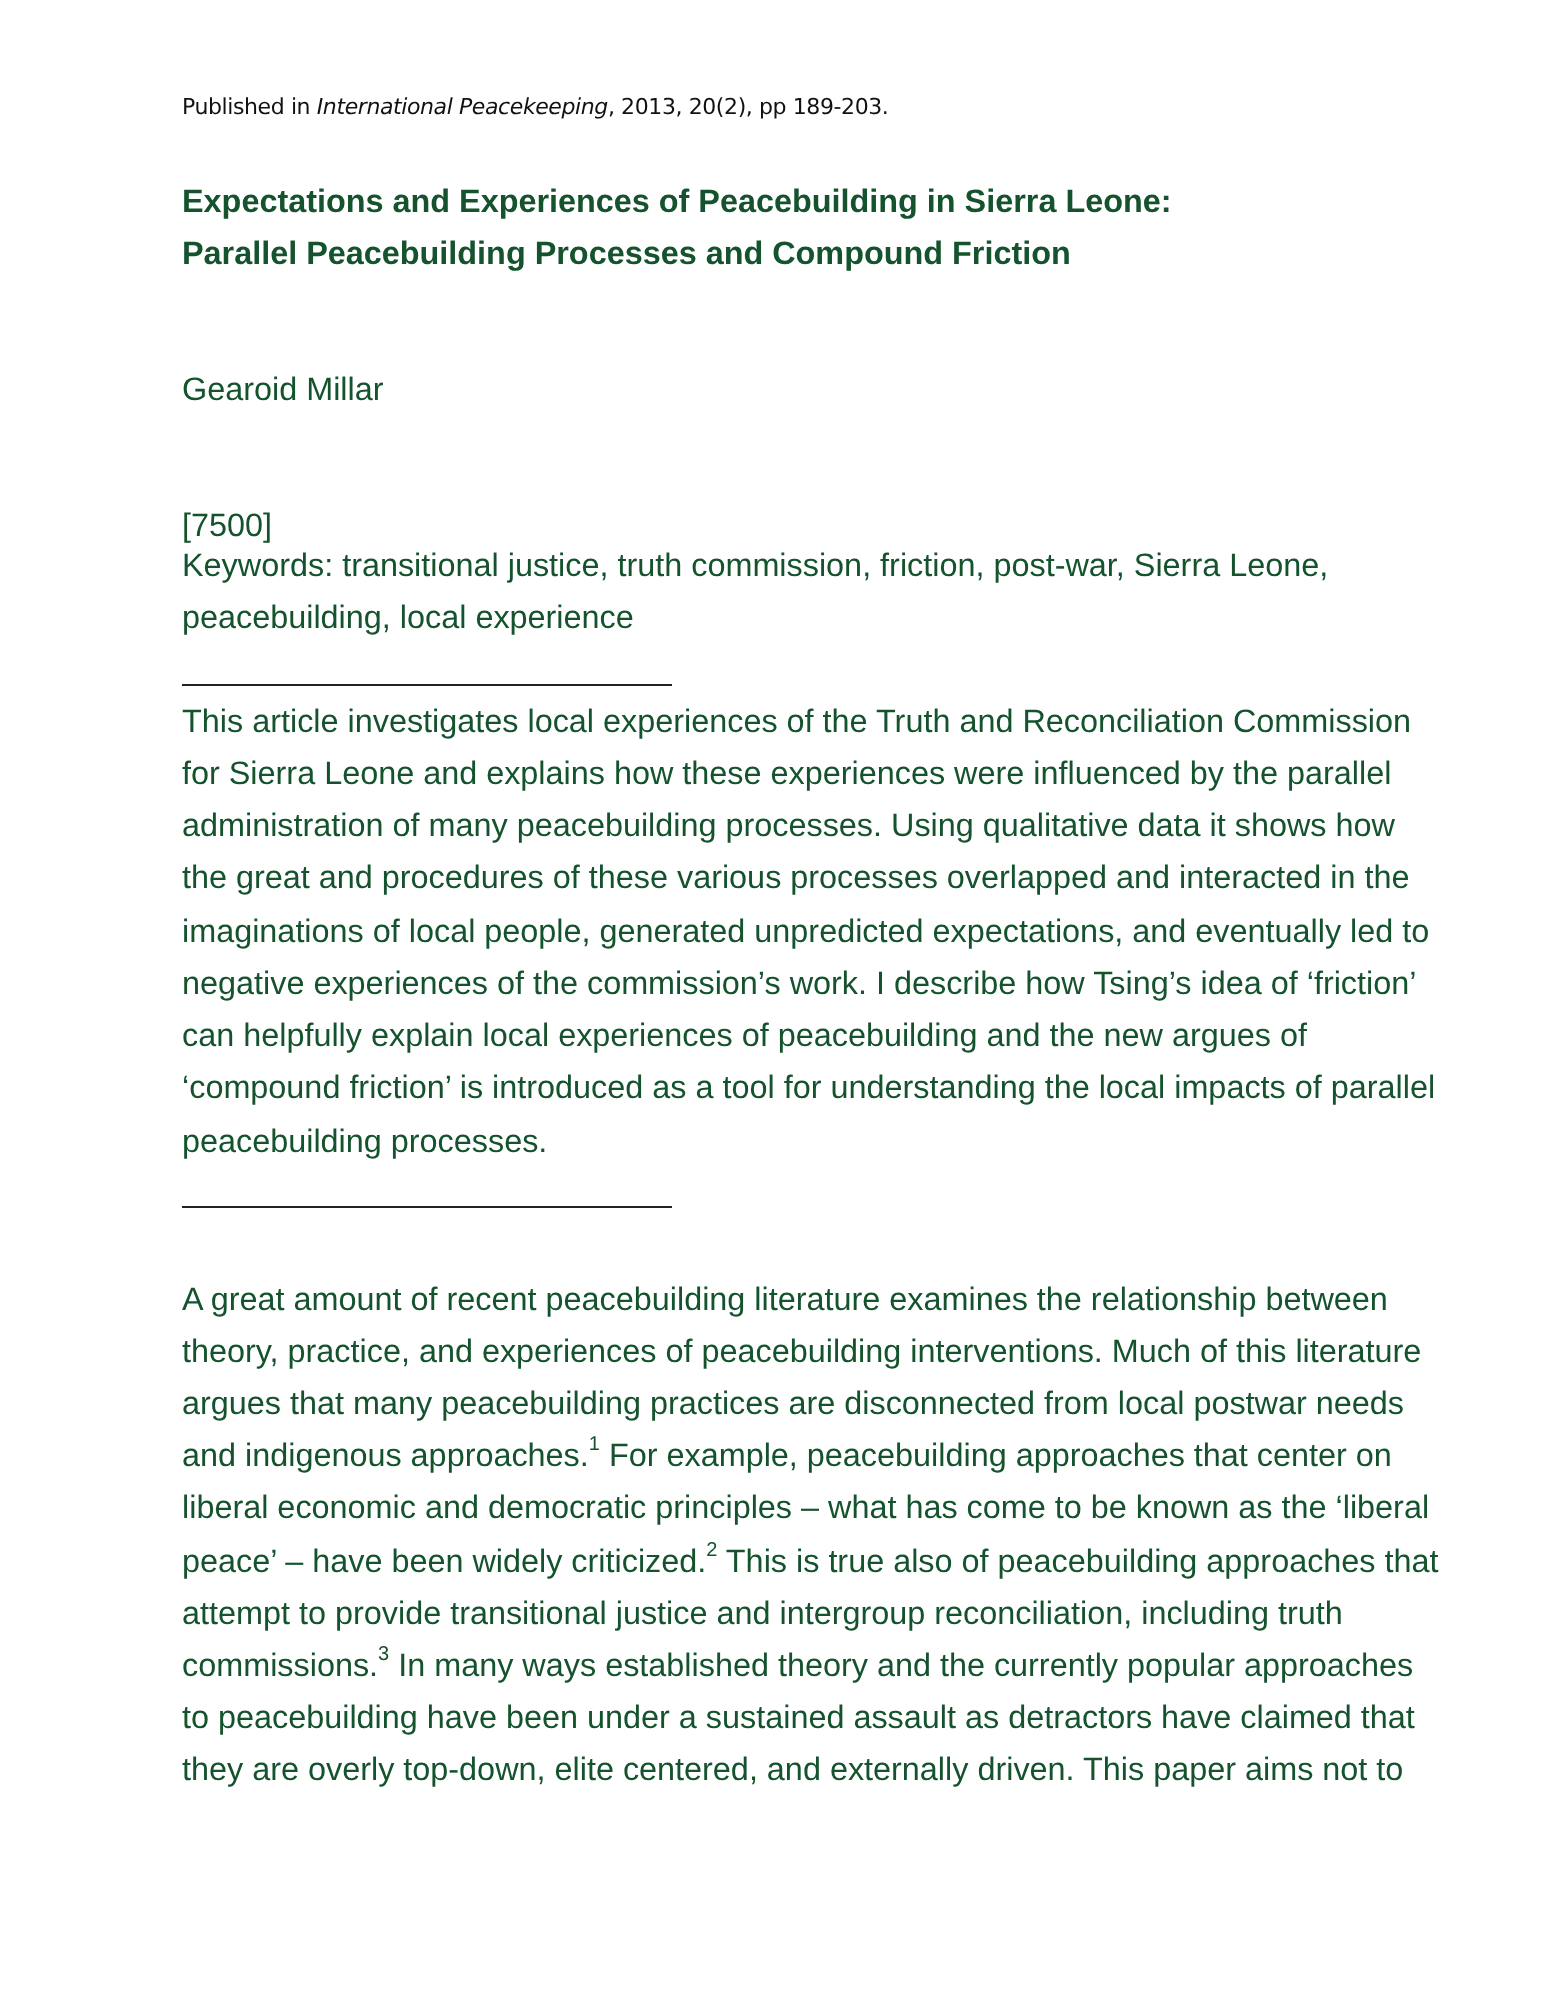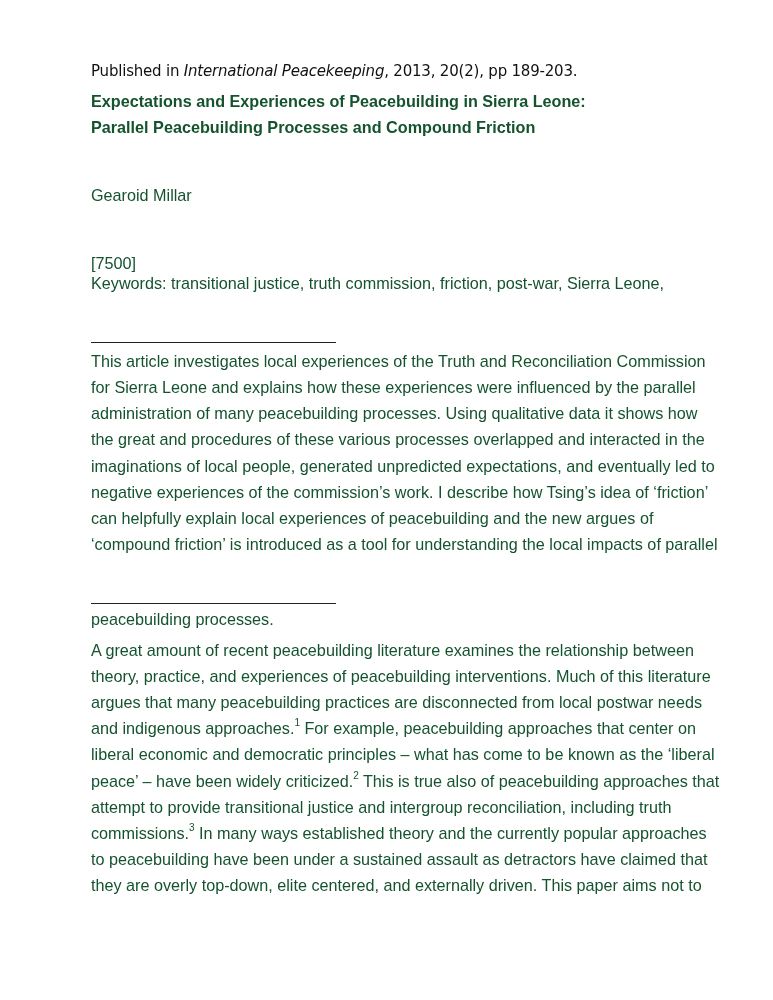--- a/index.html
+++ b/index.html
@@ -1,52 +1,53 @@
 <!DOCTYPE html>
 <html><head>
   <meta charset="utf-8">
   <style>
     html, body { margin: 0; padding: 0; background: #ffffff; }
     body { width: 773px; height: 1000px; position: relative; overflow: hidden; color: #111; }
     .page { position: absolute; left: 0; top: 0; width: 773px; height: 1000px; background: #fff; }
     .line { position: absolute; left: 91px; white-space: nowrap; font-family: "Liberation Sans", sans-serif; font-size: 16.2px; line-height: 20px; color: #14532d; }
-    .pubnote { position: absolute; left: 91px; top: 62px; font-family: "DejaVu Sans", sans-serif; font-size: 15px; line-height: 18px; color: #111; white-space: nowrap; letter-spacing: -0.2px; }
+    .pubnote { position: absolute; left: 91px; top: 45px; font-family: "DejaVu Sans", sans-serif; font-size: 11px; line-height: 18px; color: #111; white-space: nowrap; letter-spacing: -0.2px; }
     .pubnote i { font-style: italic; }
     .title { font-weight: bold; font-size: 16.2px; }
     .rule { position: absolute; left: 91px; width: 245px; height: 0; border-top: 1.3px solid #222; }
     sup { font-size: 10px; line-height: 0; position: relative; top: -2px; vertical-align: super; }
   </style>
 </head>
 <body>
 
 <div class="page">
 
   <div class="pubnote"><span>Published in </span><i>International Peacekeeping</i><span>, 2013, 20(2), pp 189-203.</span></div>
 
   <div class="line title" style="top:91px;">Expectations and Experiences of Peacebuilding in Sierra Leone:</div>
   <div class="line title" style="top:117px;">Parallel Peacebuilding Processes and Compound Friction</div>
 
   <div class="line" style="top:169px;margin-top:16px;">Gearoid Millar</div>
 
   <div class="line" style="top:221px;margin-top:32px;">[7500]</div>
 
   <div class="line" style="top:273px;">Keywords: transitional justice, truth commission, friction, post-war, Sierra Leone,</div>
+  <div class="line" style="top:299px;">peacebuilding, local experience</div>
 
   <div class="rule" style="top:342px;"></div>
 
   <div>
     <div class="line" style="top:351px;">This article investigates local experiences of the Truth and Reconciliation Commission</div>
     <div class="line" style="top:377px;">for Sierra Leone and explains how these experiences were influenced by the parallel</div>
     <div class="line" style="top:403px;">administration of many peacebuilding processes. Using qualitative data it shows how</div>
     <div class="line" style="top:429px;">the great and procedures of these various processes overlapped and interacted in the</div>
     <div class="line" style="top:456px;">imaginations of local people, generated unpredicted expectations, and eventually led to</div>
     <div class="line" style="top:482px;">negative experiences of the commission’s work. I describe how Tsing’s idea of ‘friction’</div>
     <div class="line" style="top:508px;">can helpfully explain local experiences of peacebuilding and the new argues of</div>
     <div class="line" style="top:534px;">‘compound friction’ is introduced as a tool for understanding the local impacts of parallel</div>
-    <div class="line" style="top:561px;margin-top:48px;">peacebuilding processes.</div>
+    <div class="line" style="top:561px;">peacebuilding processes.</div>
   </div>
 
   <div class="rule" style="top:603px;"></div>
 
   <div>
     <div class="line" style="top:640px;">A great amount of recent peacebuilding literature examines the relationship between</div>
     <div class="line" style="top:666px;">theory, practice, and experiences of peacebuilding interventions.  Much of this literature</div>
     <div class="line" style="top:692px;">argues that many peacebuilding practices are disconnected from local postwar needs</div>
     <div class="line" style="top:718px;"><span>and indigenous approaches.</span><sup>1</sup><span> For example, peacebuilding approaches that center on</span></div>
     <div class="line" style="top:744px;">liberal economic and democratic principles – what has come to be known as the ‘liberal</div>

